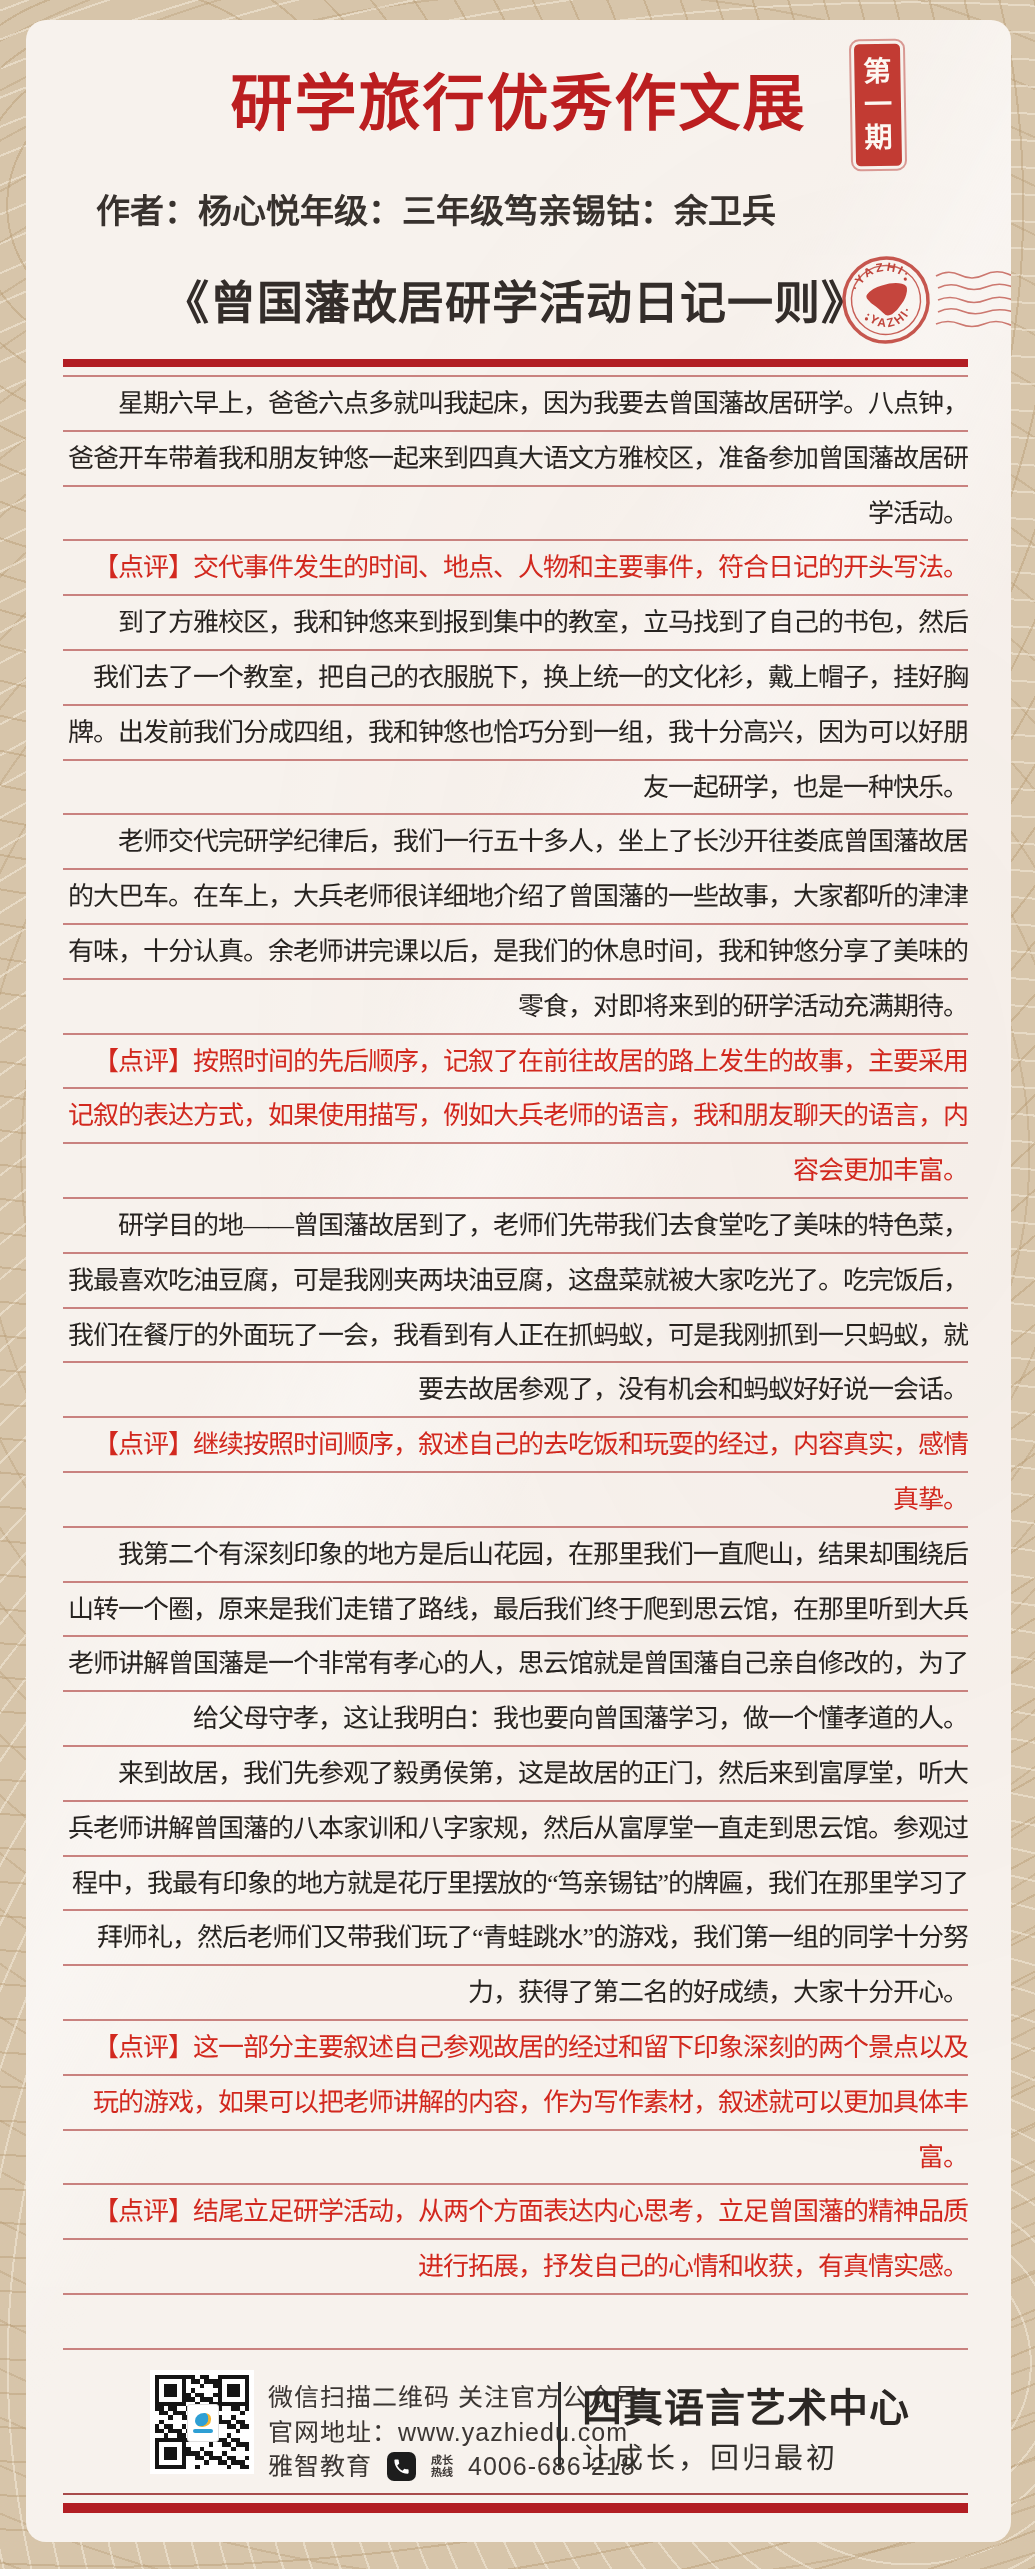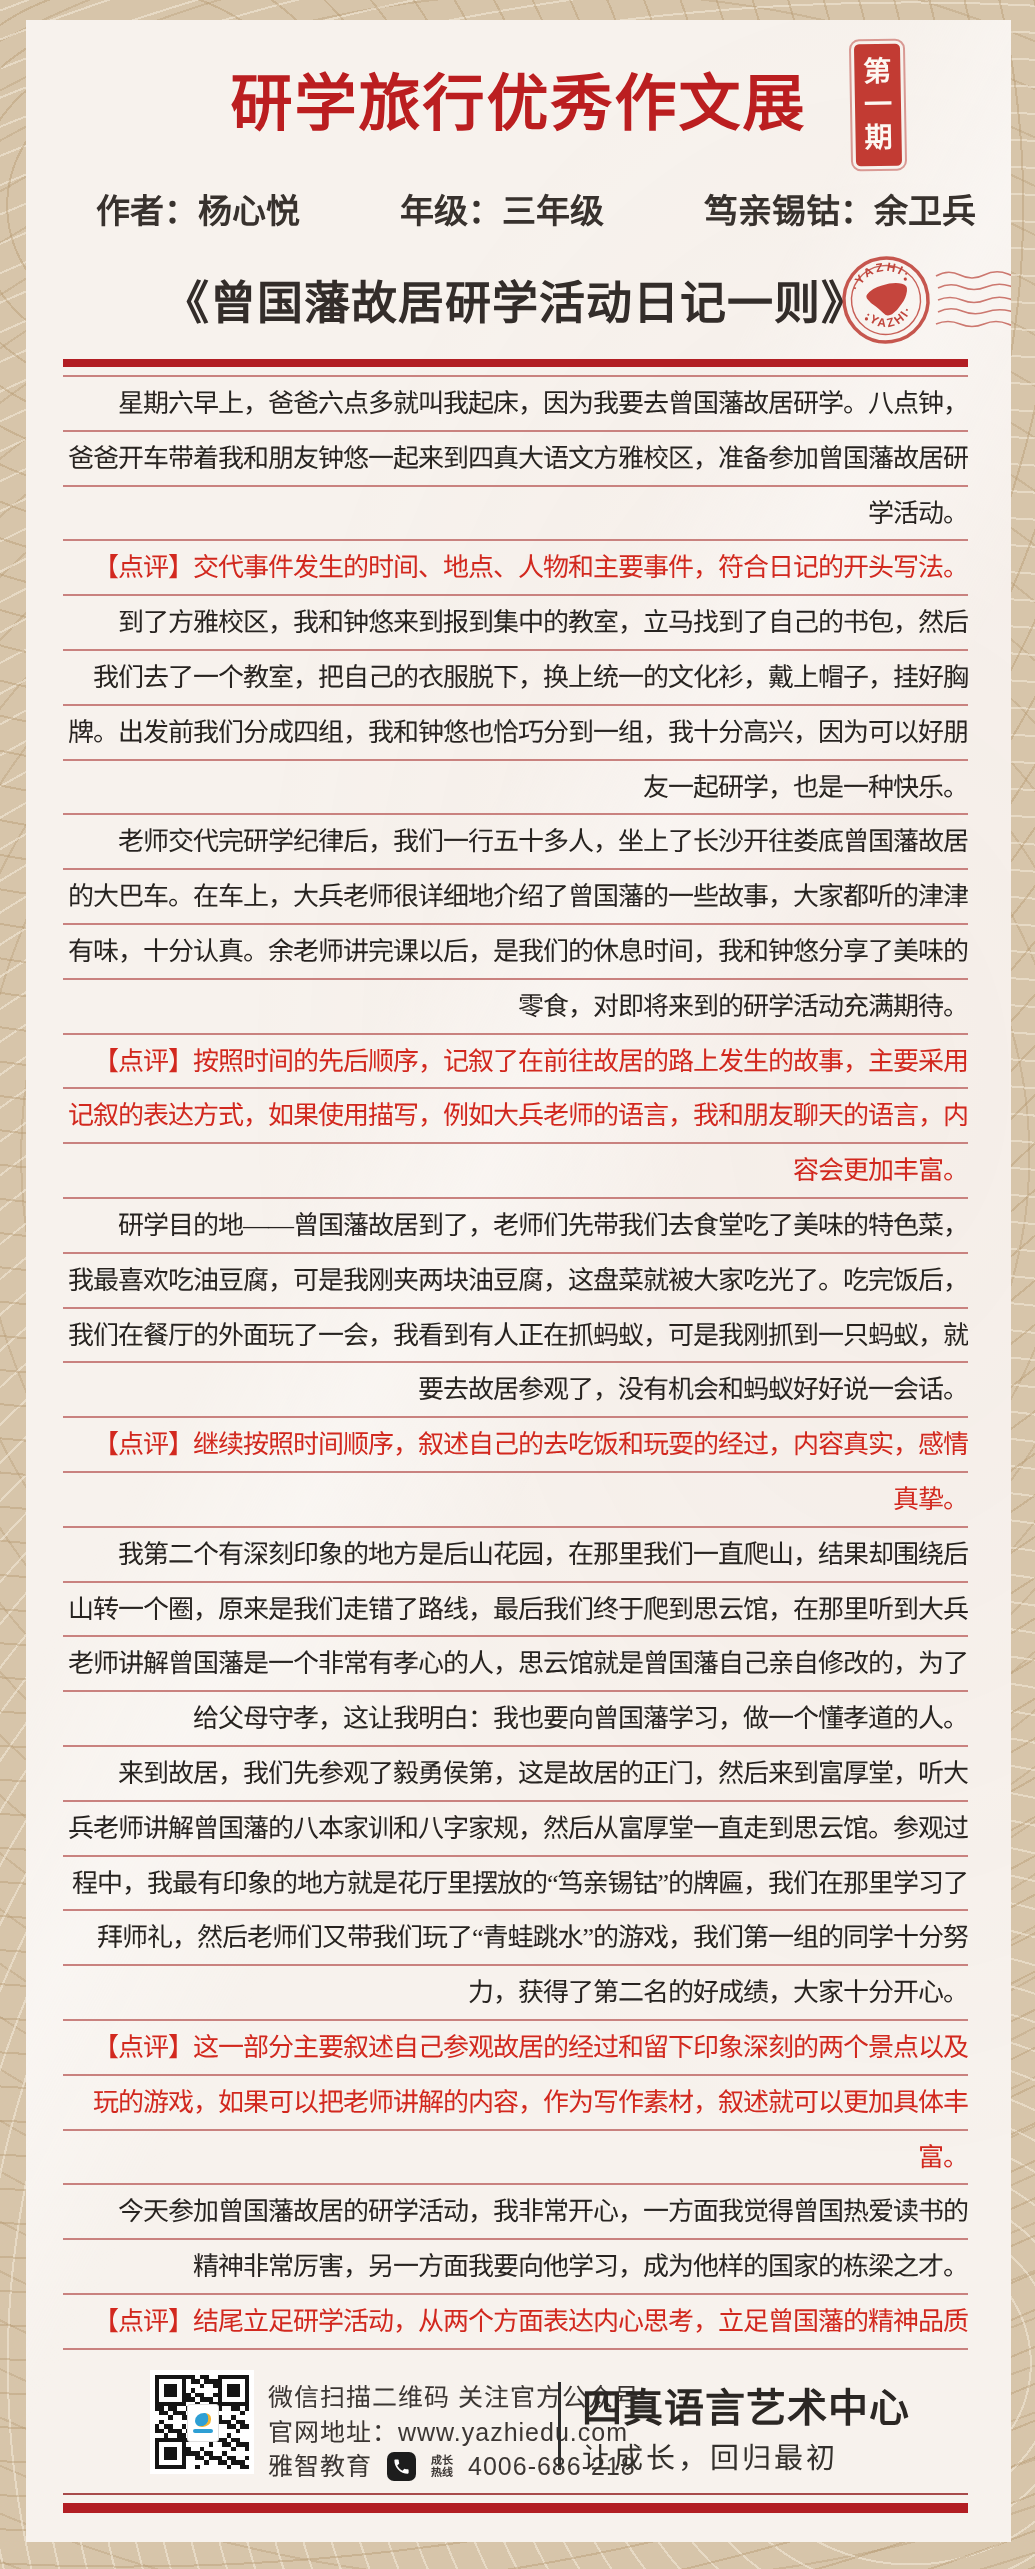--- a/index.html
+++ b/index.html
@@ -3,34 +3,34 @@
 <meta charset="utf-8">
 <style>
   html,body{margin:0;padding:0;}
   body{width:1035px;height:2569px;position:relative;font-family:"Liberation Sans",sans-serif;}
   .page{position:absolute;inset:0;background-color:#d7c5aa;
     background-image:
       repeating-radial-gradient(circle at 12% 8%, rgba(186,158,118,0) 0 14px, rgba(178,148,106,.38) 14px 16px, rgba(186,158,118,0) 16px 34px),
       repeating-radial-gradient(circle at 88% 92%, rgba(244,235,219,0) 0 11px, rgba(244,235,219,.55) 11px 13px, rgba(244,235,219,0) 13px 27px),
       repeating-radial-gradient(circle at 55% 45%, rgba(186,158,118,0) 0 19px, rgba(172,142,100,.28) 19px 21px, rgba(186,158,118,0) 21px 44px);
   }
-  .card{position:absolute;left:26px;top:20px;width:985px;height:2522px;background:#f7f2ed;overflow:hidden;}
+  .card{position:absolute;left:26px;top:20px;width:985px;height:2522px;background:#f7f2ed;overflow:hidden;border-radius:20px;}
   .card::before{content:"";position:absolute;inset:0;pointer-events:none;opacity:.5;
     background:
       linear-gradient(118deg, rgba(255,255,255,0) 38%, rgba(255,255,255,.55) 46%, rgba(255,255,255,0) 55%),
       radial-gradient(ellipse at 88% 42%, rgba(216,160,150,.10), rgba(216,160,150,0) 55%);}
   
   .main-title{position:absolute;left:0;top:50px;width:905px;margin:0 40px;text-align:center;
     font:900 62px/1.1 "Liberation Serif",serif;color:#bb1e20;letter-spacing:2px;}
   .issue-stamp{position:absolute;left:829px;top:24px;width:46px;height:122px;background:#c23b33;border-radius:5px;
     display:flex;flex-direction:column;align-items:center;justify-content:center;gap:5px;
     color:#fdf8f2;font:700 28px/1 "Liberation Serif",serif;transform:rotate(-1deg);
     box-shadow:0 0 0 3px #f7f2ed,0 0 0 5px rgba(180,45,38,.45);}
   .byline{position:absolute;left:70px;top:168px;width:880px;display:flex;
-    font:700 34px/1.4 "Liberation Sans",sans-serif;color:#38322e;justify-content:space-between;}
+    font:700 34px/1.4 "Liberation Sans",sans-serif;color:#38322e;}
   .essay-title{position:absolute;left:37px;top:256px;width:905px;margin:0;text-align:center;
     font:900 46px/1.2 "Liberation Sans",sans-serif;color:#332d2a;letter-spacing:1px;}
   .yazhi-stamp{position:absolute;left:812px;top:230px;width:200px;height:102px;}
   
   .top-bar{position:absolute;left:37px;top:339px;width:905px;height:8px;background:#b21e23;}
   .essay{position:absolute;left:37px;top:355px;width:905px;height:1976px;overflow:hidden;
     border-top:2px solid #c9827f;
     background:repeating-linear-gradient(to bottom, rgba(0,0,0,0) 0 52.8px, #c9827f 52.8px 54.8px);}
   .essay p{margin:0;font:400 26px/54.8px "Liberation Serif",serif;letter-spacing:-1px;text-align:right;}
   .essay p.essay-par{color:#272320;text-indent:2em;}
@@ -111,21 +111,20 @@
         <p class="essay-par">星期六早上，爸爸六点多就叫我起床，因为我要去曾国藩故居研学。八点钟，爸爸开车带着我和朋友钟悠一起来到四真大语文方雅校区，准备参加曾国藩故居研学活动。</p>
         <p class="comment-par">【点评】交代事件发生的时间、地点、人物和主要事件，符合日记的开头写法。</p>
         <p class="essay-par">到了方雅校区，我和钟悠来到报到集中的教室，立马找到了自己的书包，然后我们去了一个教室，把自己的衣服脱下，换上统一的文化衫，戴上帽子，挂好胸牌。出发前我们分成四组，我和钟悠也恰巧分到一组，我十分高兴，因为可以好朋友一起研学，也是一种快乐。</p>
         <p class="essay-par">老师交代完研学纪律后，我们一行五十多人，坐上了长沙开往娄底曾国藩故居的大巴车。在车上，大兵老师很详细地介绍了曾国藩的一些故事，大家都听的津津有味，十分认真。余老师讲完课以后，是我们的休息时间，我和钟悠分享了美味的零食，对即将来到的研学活动充满期待。</p>
         <p class="comment-par">【点评】按照时间的先后顺序，记叙了在前往故居的路上发生的故事，主要采用记叙的表达方式，如果使用描写，例如大兵老师的语言，我和朋友聊天的语言，内容会更加丰富。</p>
         <p class="essay-par">研学目的地——曾国藩故居到了，老师们先带我们去食堂吃了美味的特色菜，我最喜欢吃油豆腐，可是我刚夹两块油豆腐，这盘菜就被大家吃光了。吃完饭后，我们在餐厅的外面玩了一会，我看到有人正在抓蚂蚁，可是我刚抓到一只蚂蚁，就要去故居参观了，没有机会和蚂蚁好好说一会话。</p>
         <p class="comment-par">【点评】继续按照时间顺序，叙述自己的去吃饭和玩耍的经过，内容真实，感情真挚。</p>
         <p class="essay-par">我第二个有深刻印象的地方是后山花园，在那里我们一直爬山，结果却围绕后山转一个圈，原来是我们走错了路线，最后我们终于爬到思云馆，在那里听到大兵老师讲解曾国藩是一个非常有孝心的人，思云馆就是曾国藩自己亲自修改的，为了给父母守孝，这让我明白：我也要向曾国藩学习，做一个懂孝道的人。</p>
         <p class="essay-par">来到故居，我们先参观了毅勇侯第，这是故居的正门，然后来到富厚堂，听大兵老师讲解曾国藩的八本家训和八字家规，然后从富厚堂一直走到思云馆。参观过程中，我最有印象的地方就是花厅里摆放的“笃亲锡钴”的牌匾，我们在那里学习了拜师礼，然后老师们又带我们玩了“青蛙跳水”的游戏，我们第一组的同学十分努力，获得了第二名的好成绩，大家十分开心。</p>
         <p class="comment-par">【点评】这一部分主要叙述自己参观故居的经过和留下印象深刻的两个景点以及玩的游戏，如果可以把老师讲解的内容，作为写作素材，叙述就可以更加具体丰富。</p>
-        <p class="essay-par">今天参加曾国藩故居的研学活动，我非常开心，一方面我觉得曾国热爱读书的精神非常厉害，另一方面我要向他学习，成为他样的国家的栋梁之才。</p>
         <p class="comment-par">【点评】结尾立足研学活动，从两个方面表达内心思考，立足曾国藩的精神品质进行拓展，抒发自己的心情和收获，有真情实感。</p>
       </main>
 
     <div class="qr">
       <div class="qr-grid" id="qr-grid">
           <div class="on"></div>
           <div class="on"></div>
           <div class="on"></div>
           <div class="on"></div>
           <div class="on"></div>

